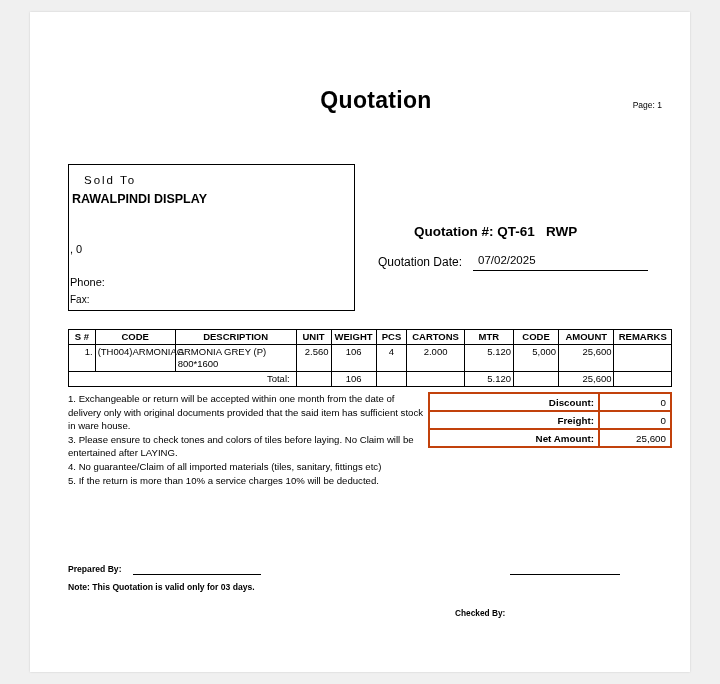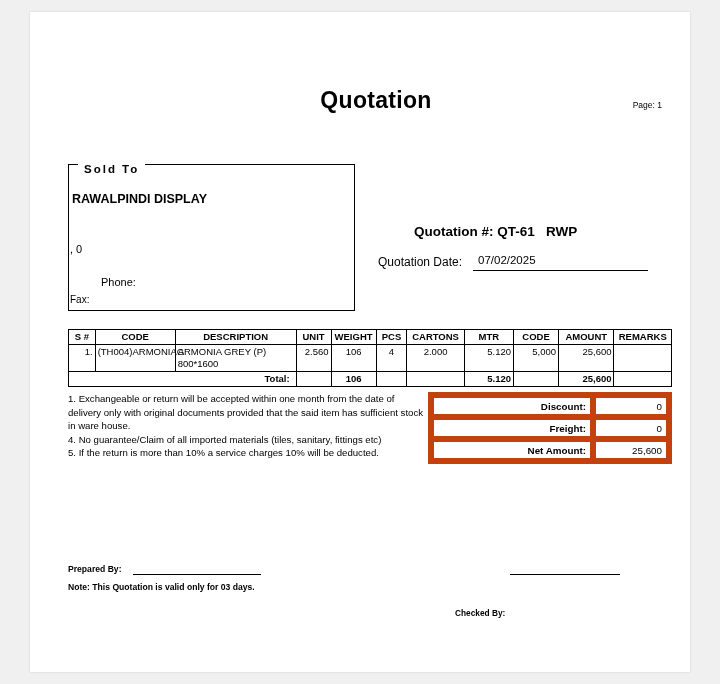--- a/index.html
+++ b/index.html
@@ -47,25 +47,25 @@
     position: absolute;
     left: 38px;
     top: 152px;
     width: 285px;
     height: 145px;
     border: 1px solid #000;
   }
   .soldto-legend {
     position: absolute;
     left: 48px;
-    top: 151px;
+    top: 162px;
     background: #ffffff;
     padding: 0 6px;
     font-size: 11.5px;
-    font-weight: bold;
+    font-weight: normal;
     letter-spacing: 2px;
     color: #000;
   }
   .soldto-name {
     position: absolute;
     left: 42px;
     top: 180px;
     font-size: 12.5px;
     font-weight: bold;
     color: #000;
@@ -76,21 +76,20 @@
     top: 231px;
     font-size: 11px;
     color: #000;
   }
   .soldto-phone {
     position: absolute;
     left: 40px;
     top: 264px;
     font-size: 11px;
     color: #000;
-    padding-left: 31px;
   }
   .soldto-fax {
     position: absolute;
     left: 40px;
     top: 282px;
     font-size: 10px;
     color: #000;
   }
   
   .quot-no {
@@ -143,21 +142,21 @@
   }
   .items th {
     text-align: center;
     font-weight: bold;
     font-size: 9.5px;
   }
   .items td.num { text-align: right; }
   .items td.ctr { text-align: center; }
   .items td.lft { text-align: left; }
   .totals-row td {
-    font-weight: bold;
+    font-weight: normal;
     text-align: right;
   }
   .totals-row td.label {
     text-align: right;
     padding-right: 6px;
   }
   
   .note-block {
     position: absolute;
     left: 38px;
@@ -175,21 +174,21 @@
     position: absolute;
     left: 398px;
     top: 380px;
     width: 244px;
     border-collapse: collapse;
     font-size: 9.8px;
     color: #000;
     table-layout: fixed;
   }
   .summary td {
-    border: 6px solid #c2410c;
+    border: 2px solid #c2410c;
     padding: 1px 4px;
     height: 14px;
   }
   .summary td.lbl {
     text-align: right;
     font-weight: bold;
   }
   .summary td.val {
     text-align: right;
     width: 62px;
@@ -309,20 +308,21 @@
           <td></td>
           <td>25,600</td>
           <td></td>
         </tr>
       </tbody>
     </table>
 
     <div class="note-block">
       <div>1. Exchangeable or return will be accepted within one month from the date of</div>
       <div>    delivery only with original documents provided that the said item has sufficient stock    in ware house.</div>
+      <div>3. Please ensure to check tones and colors of tiles before laying. No Claim will be    entertained after LAYING.</div>
       <div>4. No guarantee/Claim of all imported materials (tiles, sanitary, fittings etc)</div>
       <div>5. If the return is more than 10% a service charges 10% will be deducted.</div>
     </div>
 
     <table class="summary">
       <tbody>
         <tr>
           <td class="lbl">Discount:</td>
           <td class="val">0</td>
         </tr>

